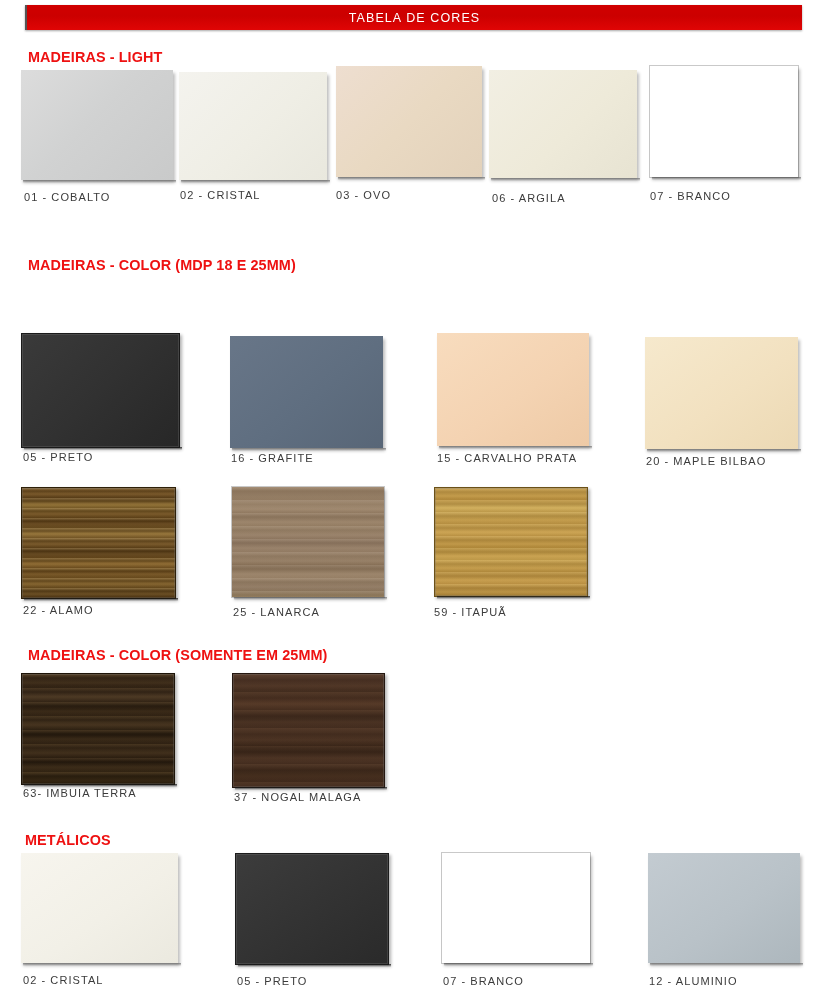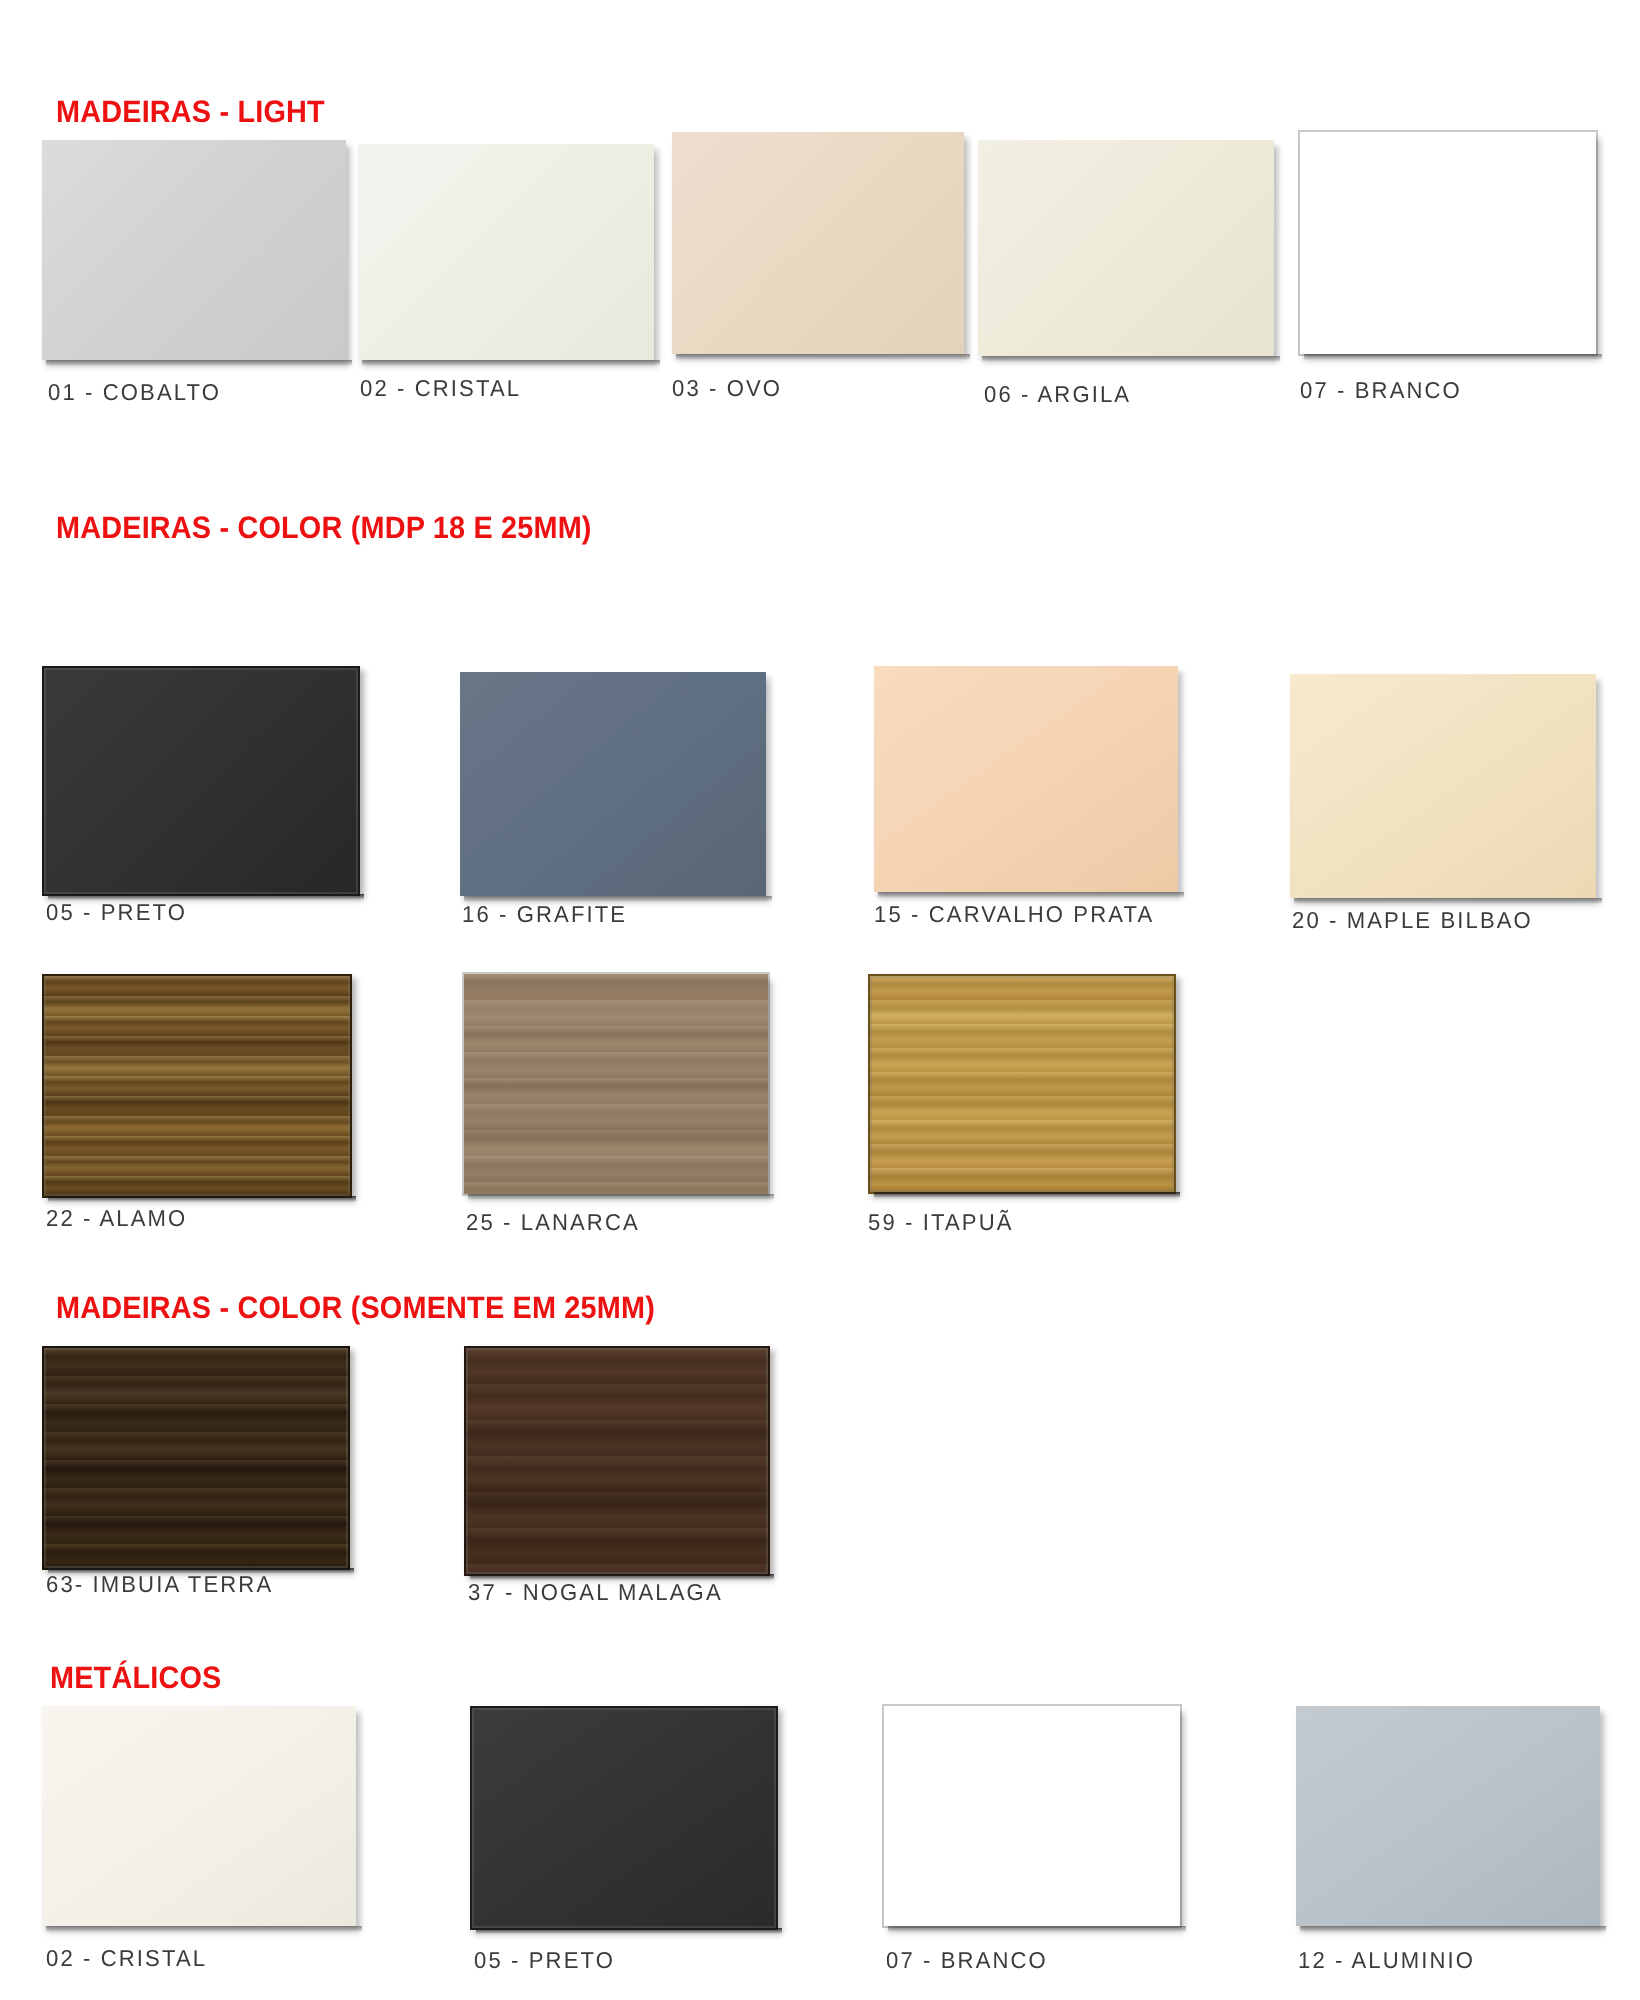--- a/index.html
+++ b/index.html
@@ -70,20 +70,23 @@
     font-family:"Liberation Sans", sans-serif;
     transform:scaleX(.96);
     transform-origin:left center;
   }
 </style>
 </head>
 <body>
 
 <div class="page">
 
+  <div class="banner">
+    <span class="banner-text">TABELA DE CORES</span>
+  </div>
 
   <div class="sec-title" style="left:28px;top:48px;">MADEIRAS  -  LIGHT</div>
 
   <div class="cell" style="left:21px;top:70px;width:152px;height:110px;">
     <div class="chip plain" style="background:linear-gradient(135deg,#dcdcdc 0%,#d1d2d2 45%,#c9caca 100%);"></div>
   </div>
   <div class="caption" style="left:24px;top:191px;">01 - COBALTO</div>
 
   <div class="cell" style="left:179px;top:72px;width:148px;height:108px;">
     <div class="chip plain" style="background:linear-gradient(135deg,#f4f3ee 0%,#efeee5 55%,#e9e8de 100%);"></div>

